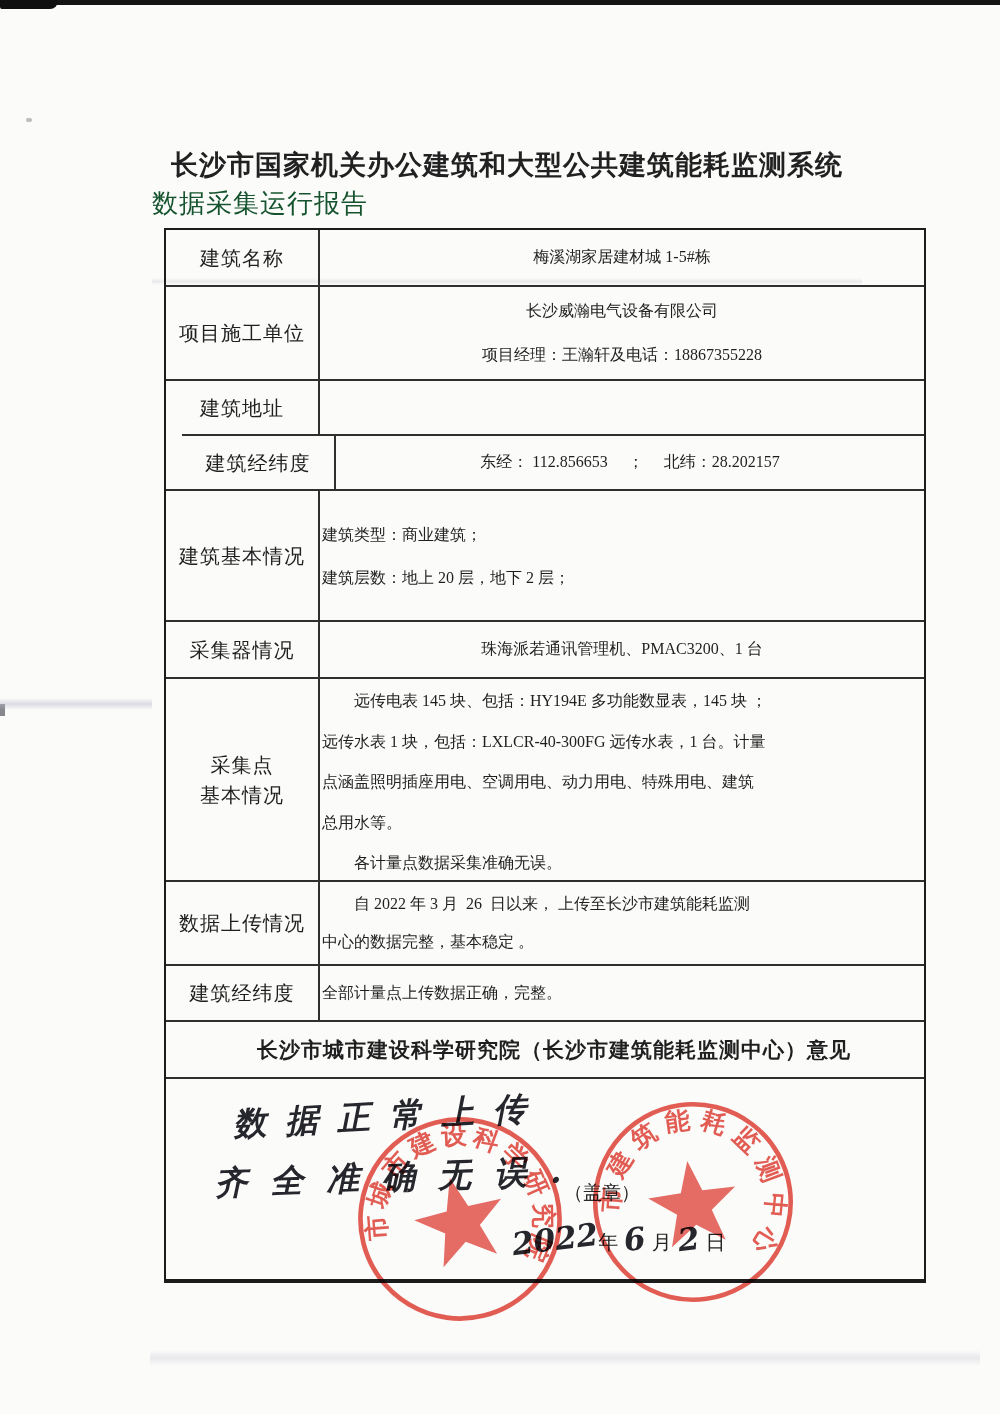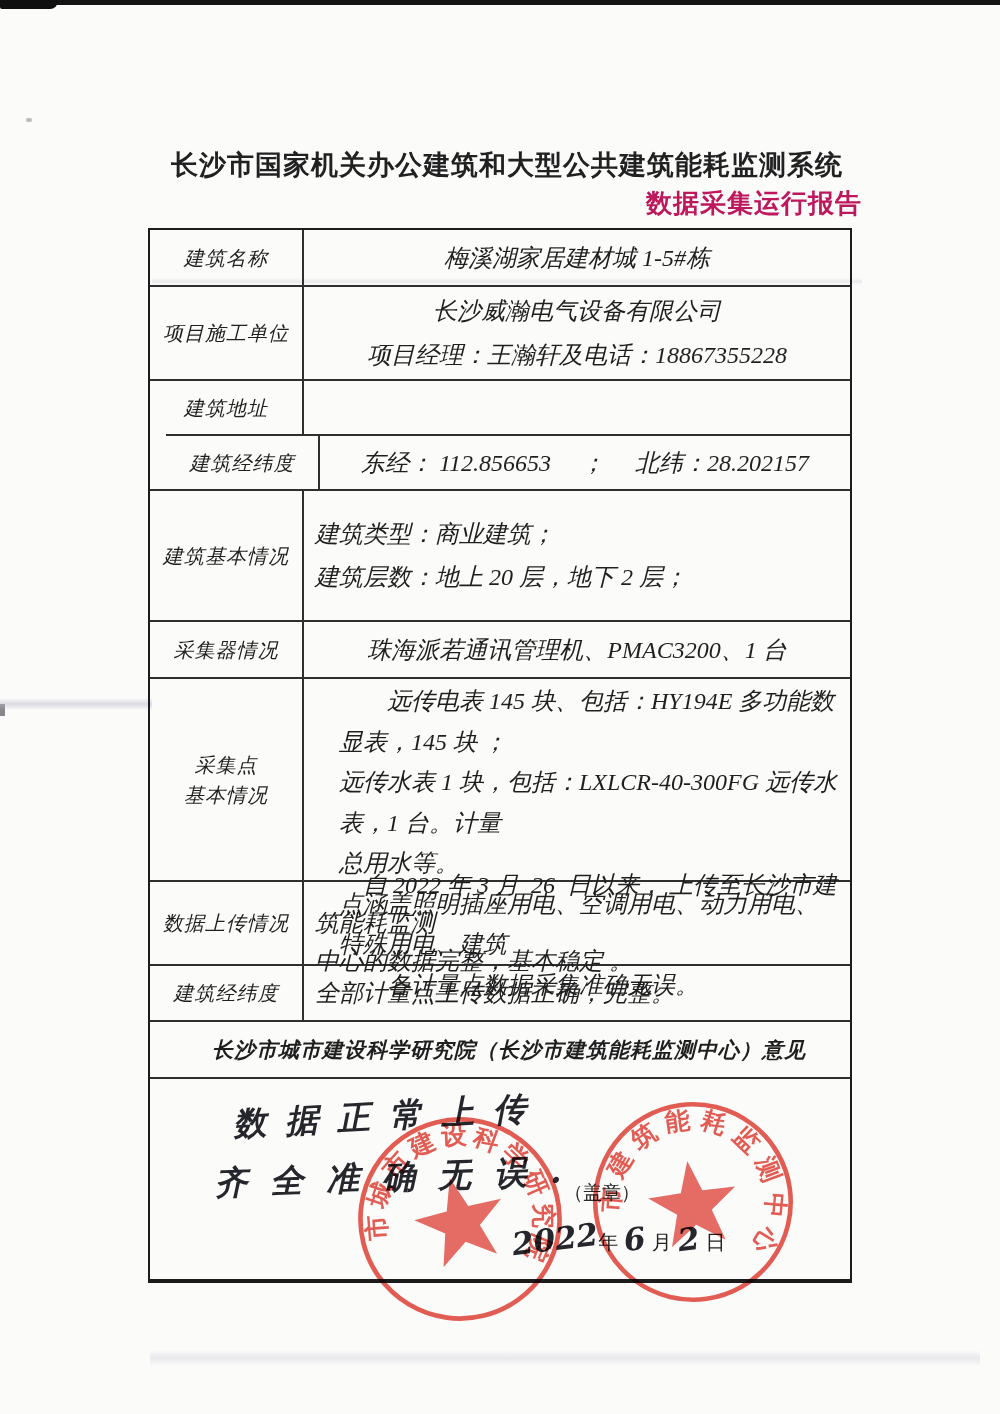--- a/index.html
+++ b/index.html
@@ -25,53 +25,52 @@
   .crease-bottom { position:absolute; top:1350px; left:150px; width:830px; height:16px;
     background:linear-gradient(to bottom, rgba(255,255,255,0), rgba(205,205,216,.4), rgba(255,255,255,0)); }
 
   .title {
     position:absolute; top:131px; left:152px; width:710px;
     text-align:center; font-family:"DejaVu Sans", sans-serif;
     font-size:27px; font-weight:bold; letter-spacing:1px; color:#212121;margin-top:16px;
   }
   .subtitle {
     position:absolute; top:186px; left:152px; width:710px;
-    text-align:right; font-family:"DejaVu Sans", sans-serif;
-    font-size:26px; font-weight:bold; letter-spacing:1px; color:#be185d;
+    text-align:left; font-family:"DejaVu Sans", sans-serif;
+    font-size:26px; font-weight:normal; letter-spacing:1px; color:#14532d;
   }
 
   .report-table {
-    position:absolute; top:228px; left:148px; width:704px;
+    position:absolute; top:228px; left:164px; width:762px;
     border:2px solid #1c1c1c; border-bottom-width:4px;
     background:transparent;
-    font-style:italic;
   }
   .trow { display:flex; border-top:2px solid #2f2f2f; }
   .trow:first-child { border-top:none; }
   .cell-label {
     width:154px; flex:0 0 154px; border-right:2px solid #2f2f2f;
     display:flex; flex-direction:column; align-items:center; justify-content:center;
     font-size:20px; letter-spacing:1px; text-align:center; line-height:30px;
   }
   .cell-value {
-    flex:1; font-size:24px; padding:0 11px; white-space:pre-wrap;
+    flex:1; font-size:16px; padding:0 2px; white-space:pre-wrap;
     display:flex; flex-direction:column; justify-content:center;
   }
   .center { text-align:center; }
   .indent { text-indent:2em; }
   .full-cell { flex:1; display:flex; align-items:center; justify-content:center; }
   .opinion-header { font-size:21px; font-weight:700; letter-spacing:1px; text-align:center;margin-left:18px; }
 
   .r1 { height:55px; }
   .r2 { height:94px; } .r2 .cell-value { line-height:44px;border-radius:25px; }
   .r3 { height:55px; }
   .r4 { height:55px;margin-left:16px; }
   .r5 { height:131px; } .r5 .cell-value { line-height:43px; }
   .r6 { height:57px; }
-  .r7 { height:203px; } .r7 .cell-value { line-height:40.5px; justify-content:flex-start; padding-top:2px;margin-left:24px; }
+  .r7 { height:203px; } .r7 .cell-value { line-height:40.5px; justify-content:flex-start; padding-top:2px; }
   .r8 { height:84px; } .r8 .cell-value { line-height:38px; }
   .r9 { height:56px; }
   .r10 { height:57px; }
   .r11 { height:202px; position:relative; }
 
   
   .handwriting {
     position:absolute; font-family:"DejaVu Serif", serif; font-style:italic; font-weight:600;
     color:#26262e; mix-blend-mode:multiply; white-space:nowrap;
   }
@@ -145,22 +144,22 @@
     </div>
 
     <div class="trow r7">
       <div class="cell-label">
         <div>采集点</div>
         <div>基本情况</div>
       </div>
       <div class="cell-value">
         <div class="indent">远传电表 145 块、包括：HY194E 多功能数显表，145 块 ；</div>
         <div>远传水表 1 块，包括：LXLCR-40-300FG 远传水表，1 台。计量</div>
+        <div>点涵盖照明插座用电、空调用电、动力用电、特殊用电、建筑</div>
         <div>总用水等。</div>
-        <div>点涵盖照明插座用电、空调用电、动力用电、特殊用电、建筑</div>
         <div class="indent">各计量点数据采集准确无误。</div>
       </div>
     </div>
 
     <div class="trow r8">
       <div class="cell-label">数据上传情况</div>
       <div class="cell-value">
         <div class="indent">自 2022 年 3 月  26  日以来， 上传至长沙市建筑能耗监测</div>
         <div>中心的数据完整，基本稳定 。</div>
       </div>

